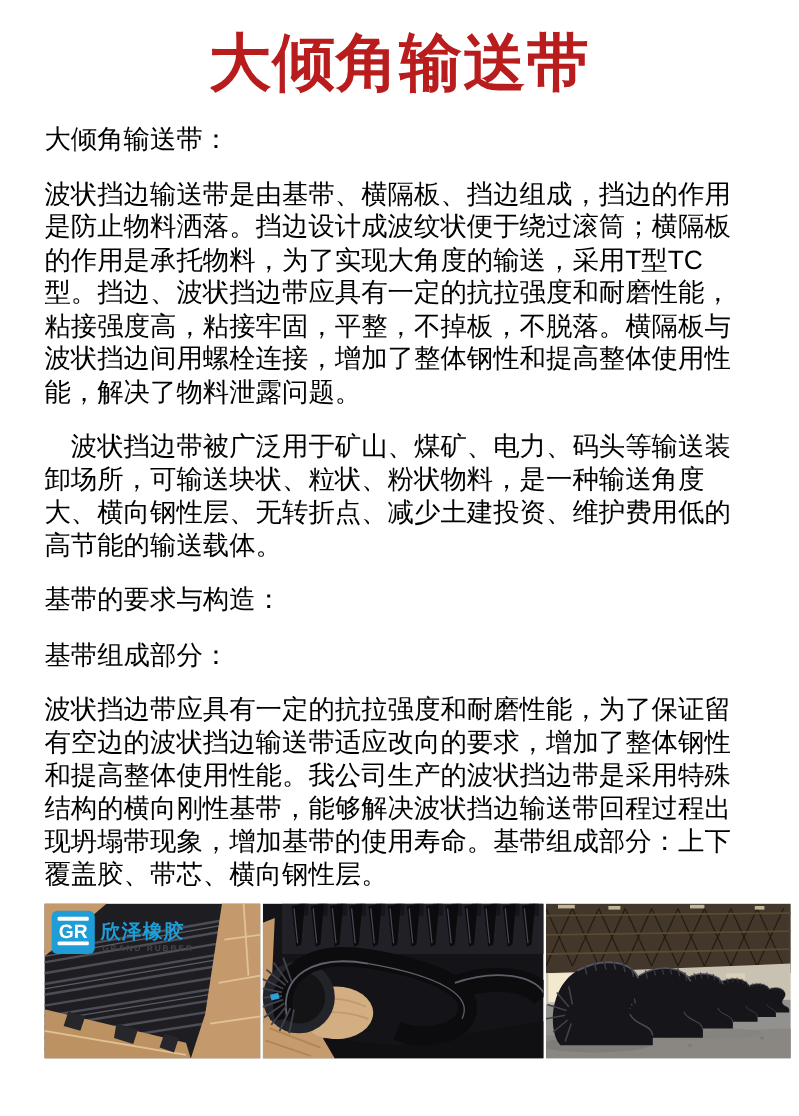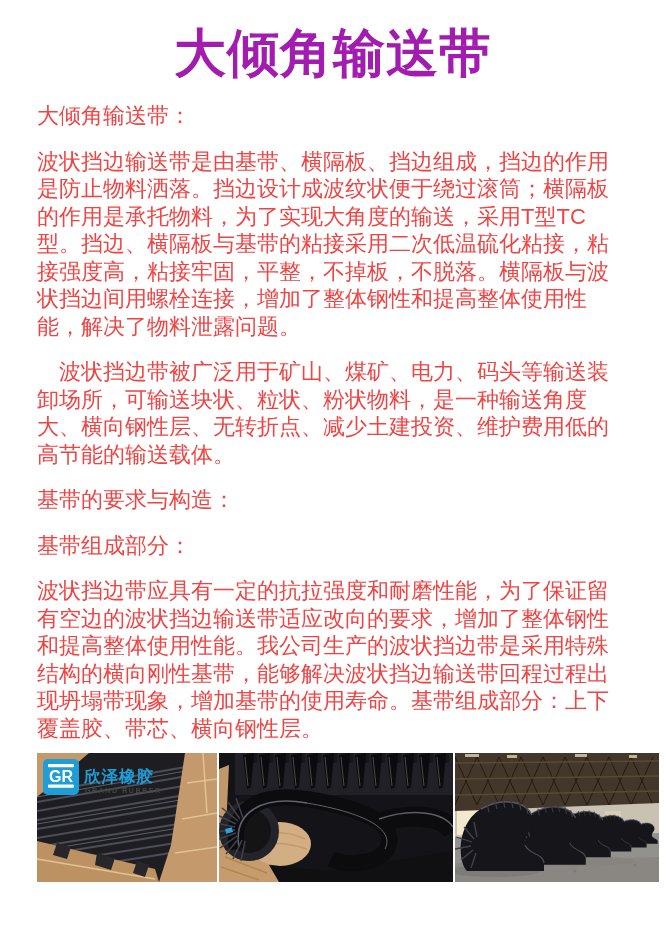--- a/index.html
+++ b/index.html
@@ -9,50 +9,50 @@
     overflow: hidden;
     font-family: "Liberation Sans", sans-serif;
   }
   .page { width: 666px; height: 930px; position: relative; }
   h1.title {
     margin: 22px 0 0 0;
     text-align: center;
     font-size: 52px;
     line-height: 62px;
     font-weight: 700;
-    color: #a21caf;
+    color: #b91c1c;
     letter-spacing: 1px;
   }
   .content {
     width: 592px;
     margin-left: 37px;
     font-size: 22px;
     line-height: 27.5px;
-    color: #ef4444;
+    color: #000000;
   }
   .content p { margin: 18px 0 0 0; padding: 0; word-break: break-all; }
   .gallery {
     margin-top: 11px;
     display: flex;
     gap: 2px;
   }
   .gallery figure { margin: 0; padding: 0; }
   .gallery svg { display: block; }
   svg text { font-family: "Liberation Sans", sans-serif; }
 </style>
 </head>
 <body>
 
 <div class="page">
 
   <h1 class="title">大倾角输送带</h1>
 
   <div class="content">
     <p>大倾角输送带：</p>
-    <p>波状挡边输送带是由基带、横隔板、挡边组成，挡边的作用是防止物料洒落。挡边设计成波纹状便于绕过滚筒；横隔板的作用是承托物料，为了实现大角度的输送，采用T型TC型。挡边、横隔板与基带的粘接采用二次低温硫化粘接，粘接强度高，粘接牢固，平整，不掉板，不脱落。横隔板与波状挡边间用螺栓连接，增加了整体钢性和提高整体使用性能，解决了物料泄露问题。</p>
+    <p>波状挡边输送带是由基带、横隔板、挡边组成，挡边的作用是防止物料洒落。挡边设计成波纹状便于绕过滚筒；横隔板的作用是承托物料，为了实现大角度的输送，采用T型TC型。挡边、波状挡边带应具有一定的抗拉强度和耐磨性能，粘接强度高，粘接牢固，平整，不掉板，不脱落。横隔板与波状挡边间用螺栓连接，增加了整体钢性和提高整体使用性能，解决了物料泄露问题。</p>
     <p>　波状挡边带被广泛用于矿山、煤矿、电力、码头等输送装卸场所，可输送块状、粒状、粉状物料，是一种输送角度大、横向钢性层、无转折点、减少土建投资、维护费用低的高节能的输送载体。</p>
     <p>基带的要求与构造：</p>
     <p>基带组成部分：</p>
     <p>波状挡边带应具有一定的抗拉强度和耐磨性能，为了保证留有空边的波状挡边输送带适应改向的要求，增加了整体钢性和提高整体使用性能。我公司生产的波状挡边带是采用特殊结构的横向刚性基带，能够解决波状挡边输送带回程过程出现坍塌带现象，增加基带的使用寿命。基带组成部分：上下覆盖胶、带芯、横向钢性层。</p>
 
     <div class="gallery">
 
       <figure>
         <svg width="180" height="129" viewBox="0 0 180 129">
 

